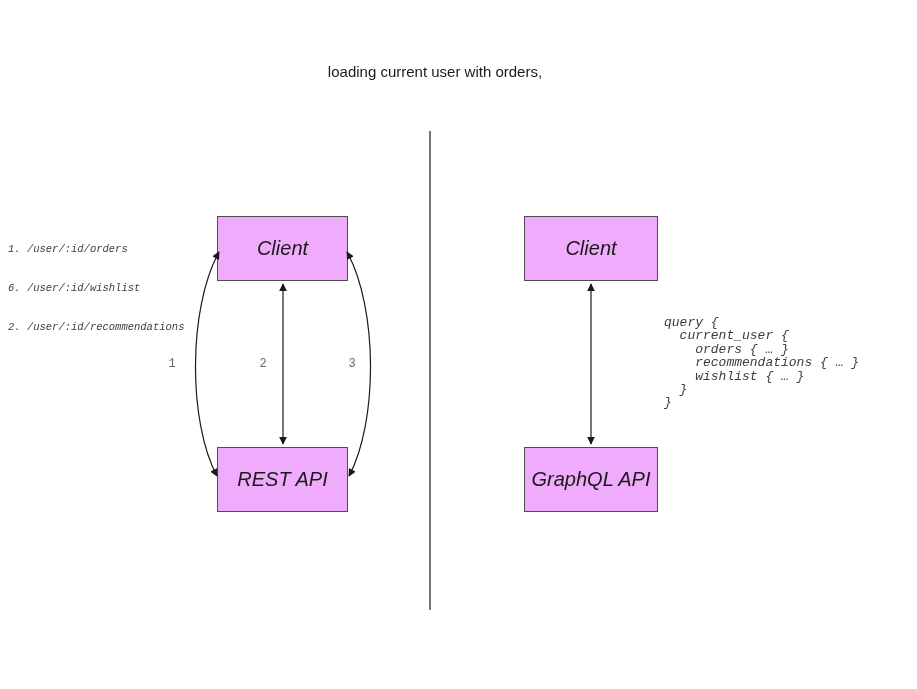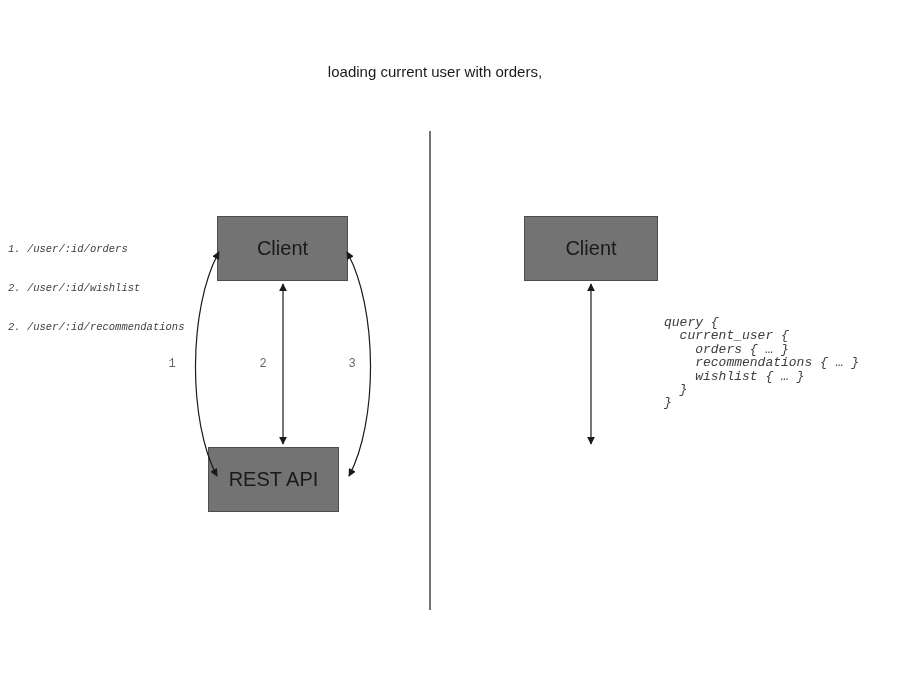--- a/index.html
+++ b/index.html
@@ -28,30 +28,31 @@
     left: 429px;
     top: 91px;
     width: 2px;
     height: 479px;
     background: #757575;
   }
   .node-box {
     position: absolute;
     width: 131px;
     height: 65px;
-    background: #737373;
+    background: #f0abfc;
     border: 1px solid #4d4d4d;
     display: flex;
     align-items: center;
     justify-content: center;
     font-size: 20px;
     color: #1a1a1a;
+    font-style: italic;
   }
   .box-client-left  { left: 217px; top: 176px; }
-  .box-rest-api     { left: 208px; top: 407px; }
+  .box-rest-api     { left: 217px; top: 407px; }
   .box-client-right { left: 524px; top: 176px; width: 134px; }
   .box-graphql-api  { left: 524px; top: 407px; width: 134px; }
   .code {
     position: absolute;
     font-family: "Liberation Mono", "DejaVu Sans Mono", monospace;
     color: #3d3d3d;
     white-space: pre;
     font-style: italic;
   }
   .endpoints {
@@ -96,40 +97,43 @@
 <div class="canvas">
 
   <div class="title">
     <div>loading current user with orders,</div>
   </div>
 
   <div class="divider"></div>
 
   <div class="code endpoints">
     <div>1. /user/:id/orders</div>
-    <div>2. /user/:id/wishlist</div>
+    <div>6. /user/:id/wishlist</div>
     <div>2. /user/:id/recommendations</div>
   </div>
 
   <div class="node-box box-client-left">
     <span>Client</span>
   </div>
 
   <div class="node-box box-rest-api">
     <span>REST API</span>
   </div>
 
   <div class="arrow-label label-1">1</div>
   <div class="arrow-label label-2">2</div>
   <div class="arrow-label label-3">3</div>
 
   <div class="node-box box-client-right">
     <span>Client</span>
   </div>
 
+  <div class="node-box box-graphql-api">
+    <span>GraphQL API</span>
+  </div>
 
   <pre class="code query-code">query {
   current_user {
     orders { … }
     recommendations { … }
     wishlist { … }
   }
 }</pre>
 
   <svg class="arrows" viewBox="0 0 917 689" xmlns="http://www.w3.org/2000/svg">

